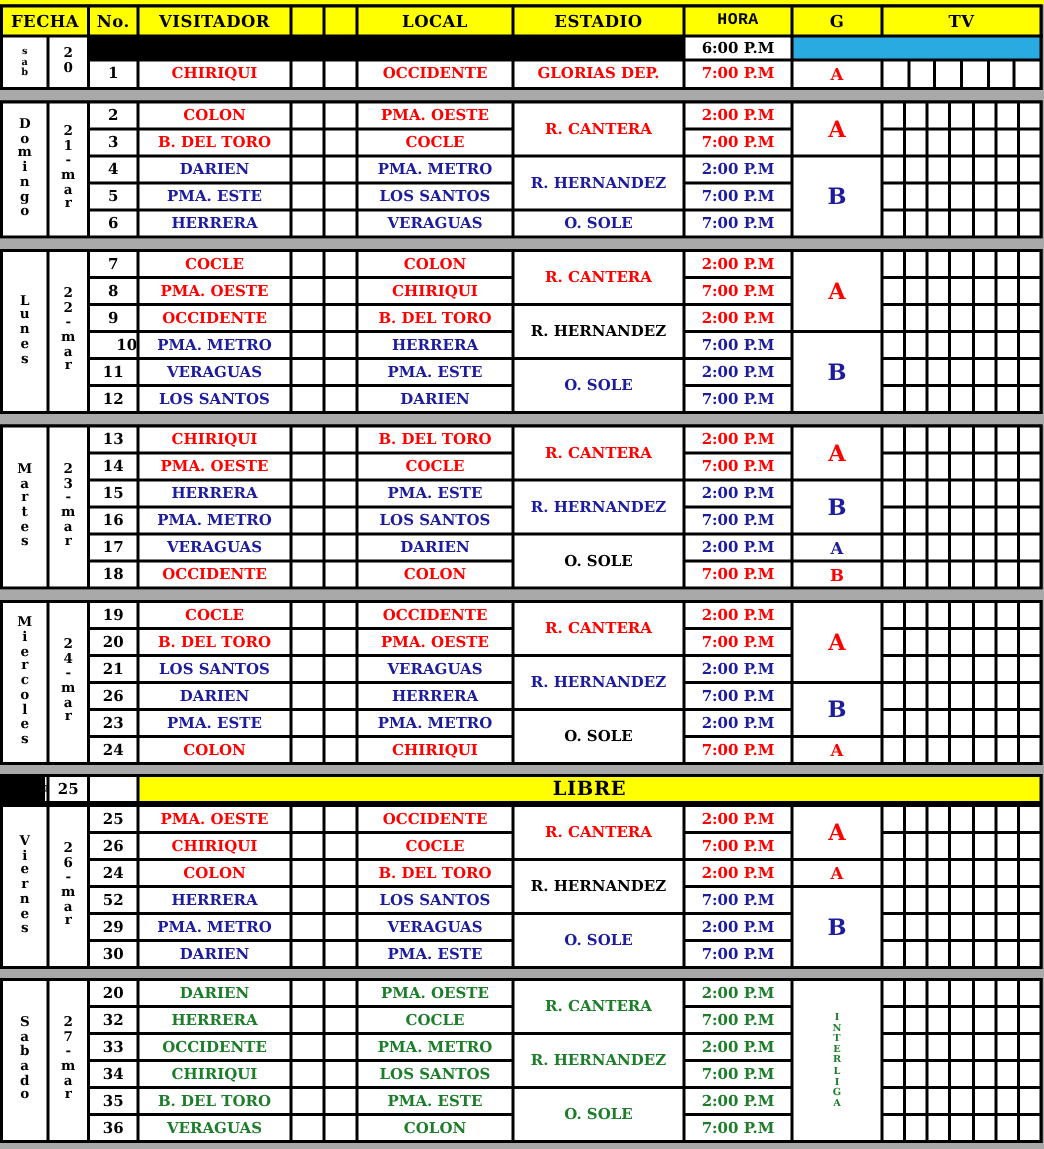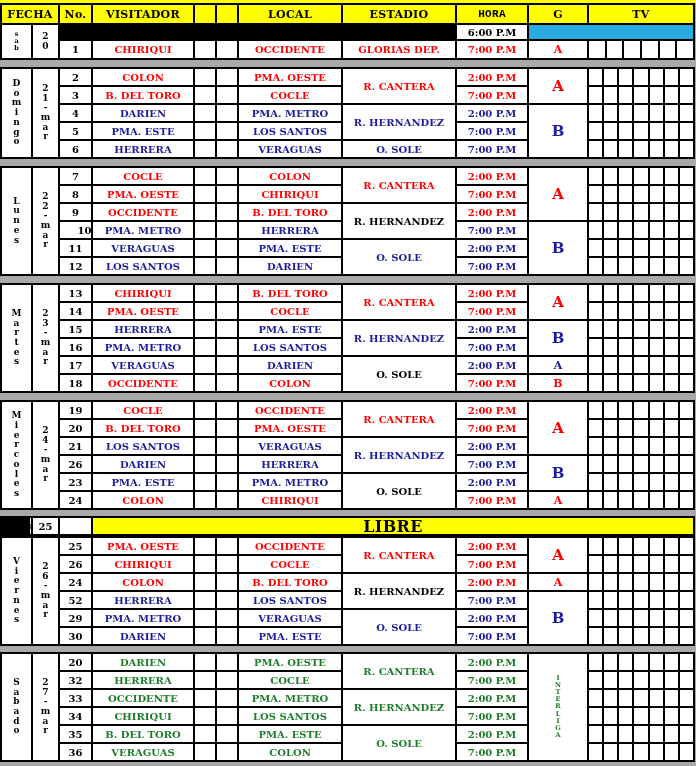--- a/index.html
+++ b/index.html
@@ -30,21 +30,21 @@
   .no{font-size:10px;}
   .hora{font-size:10px;}
   .est{font-size:10px;}
   .grp{font-size:15px;}
   .grp.small{font-size:11px;}
   .stack{flex-direction:column;line-height:1.08;}
   .vlet{font-size:8px;}
   .vlet.cap{font-size:9px;}
   .vlet.tiny{font-size:6.5px;}
   .banner{background:var(--cyan);font-size:11px;letter-spacing:.4px;}
-  .libre{background:var(--yellow);font-size:16px;letter-spacing:.4px;}
+  .libre{background:var(--yellow);font-size:13px;letter-spacing:.4px;}
   .tvwrap{display:grid;gap:2px;background:var(--black);padding:0;}
   .jue{font-size:9px;margin-left:28px;}
   .date1{font-size:10px;}
   .mt-collapse{margin-top:-2px;}
 </style>
 </head>
 <body>
 
 <div id="topstrip"></div>
 <div id="schedule">

